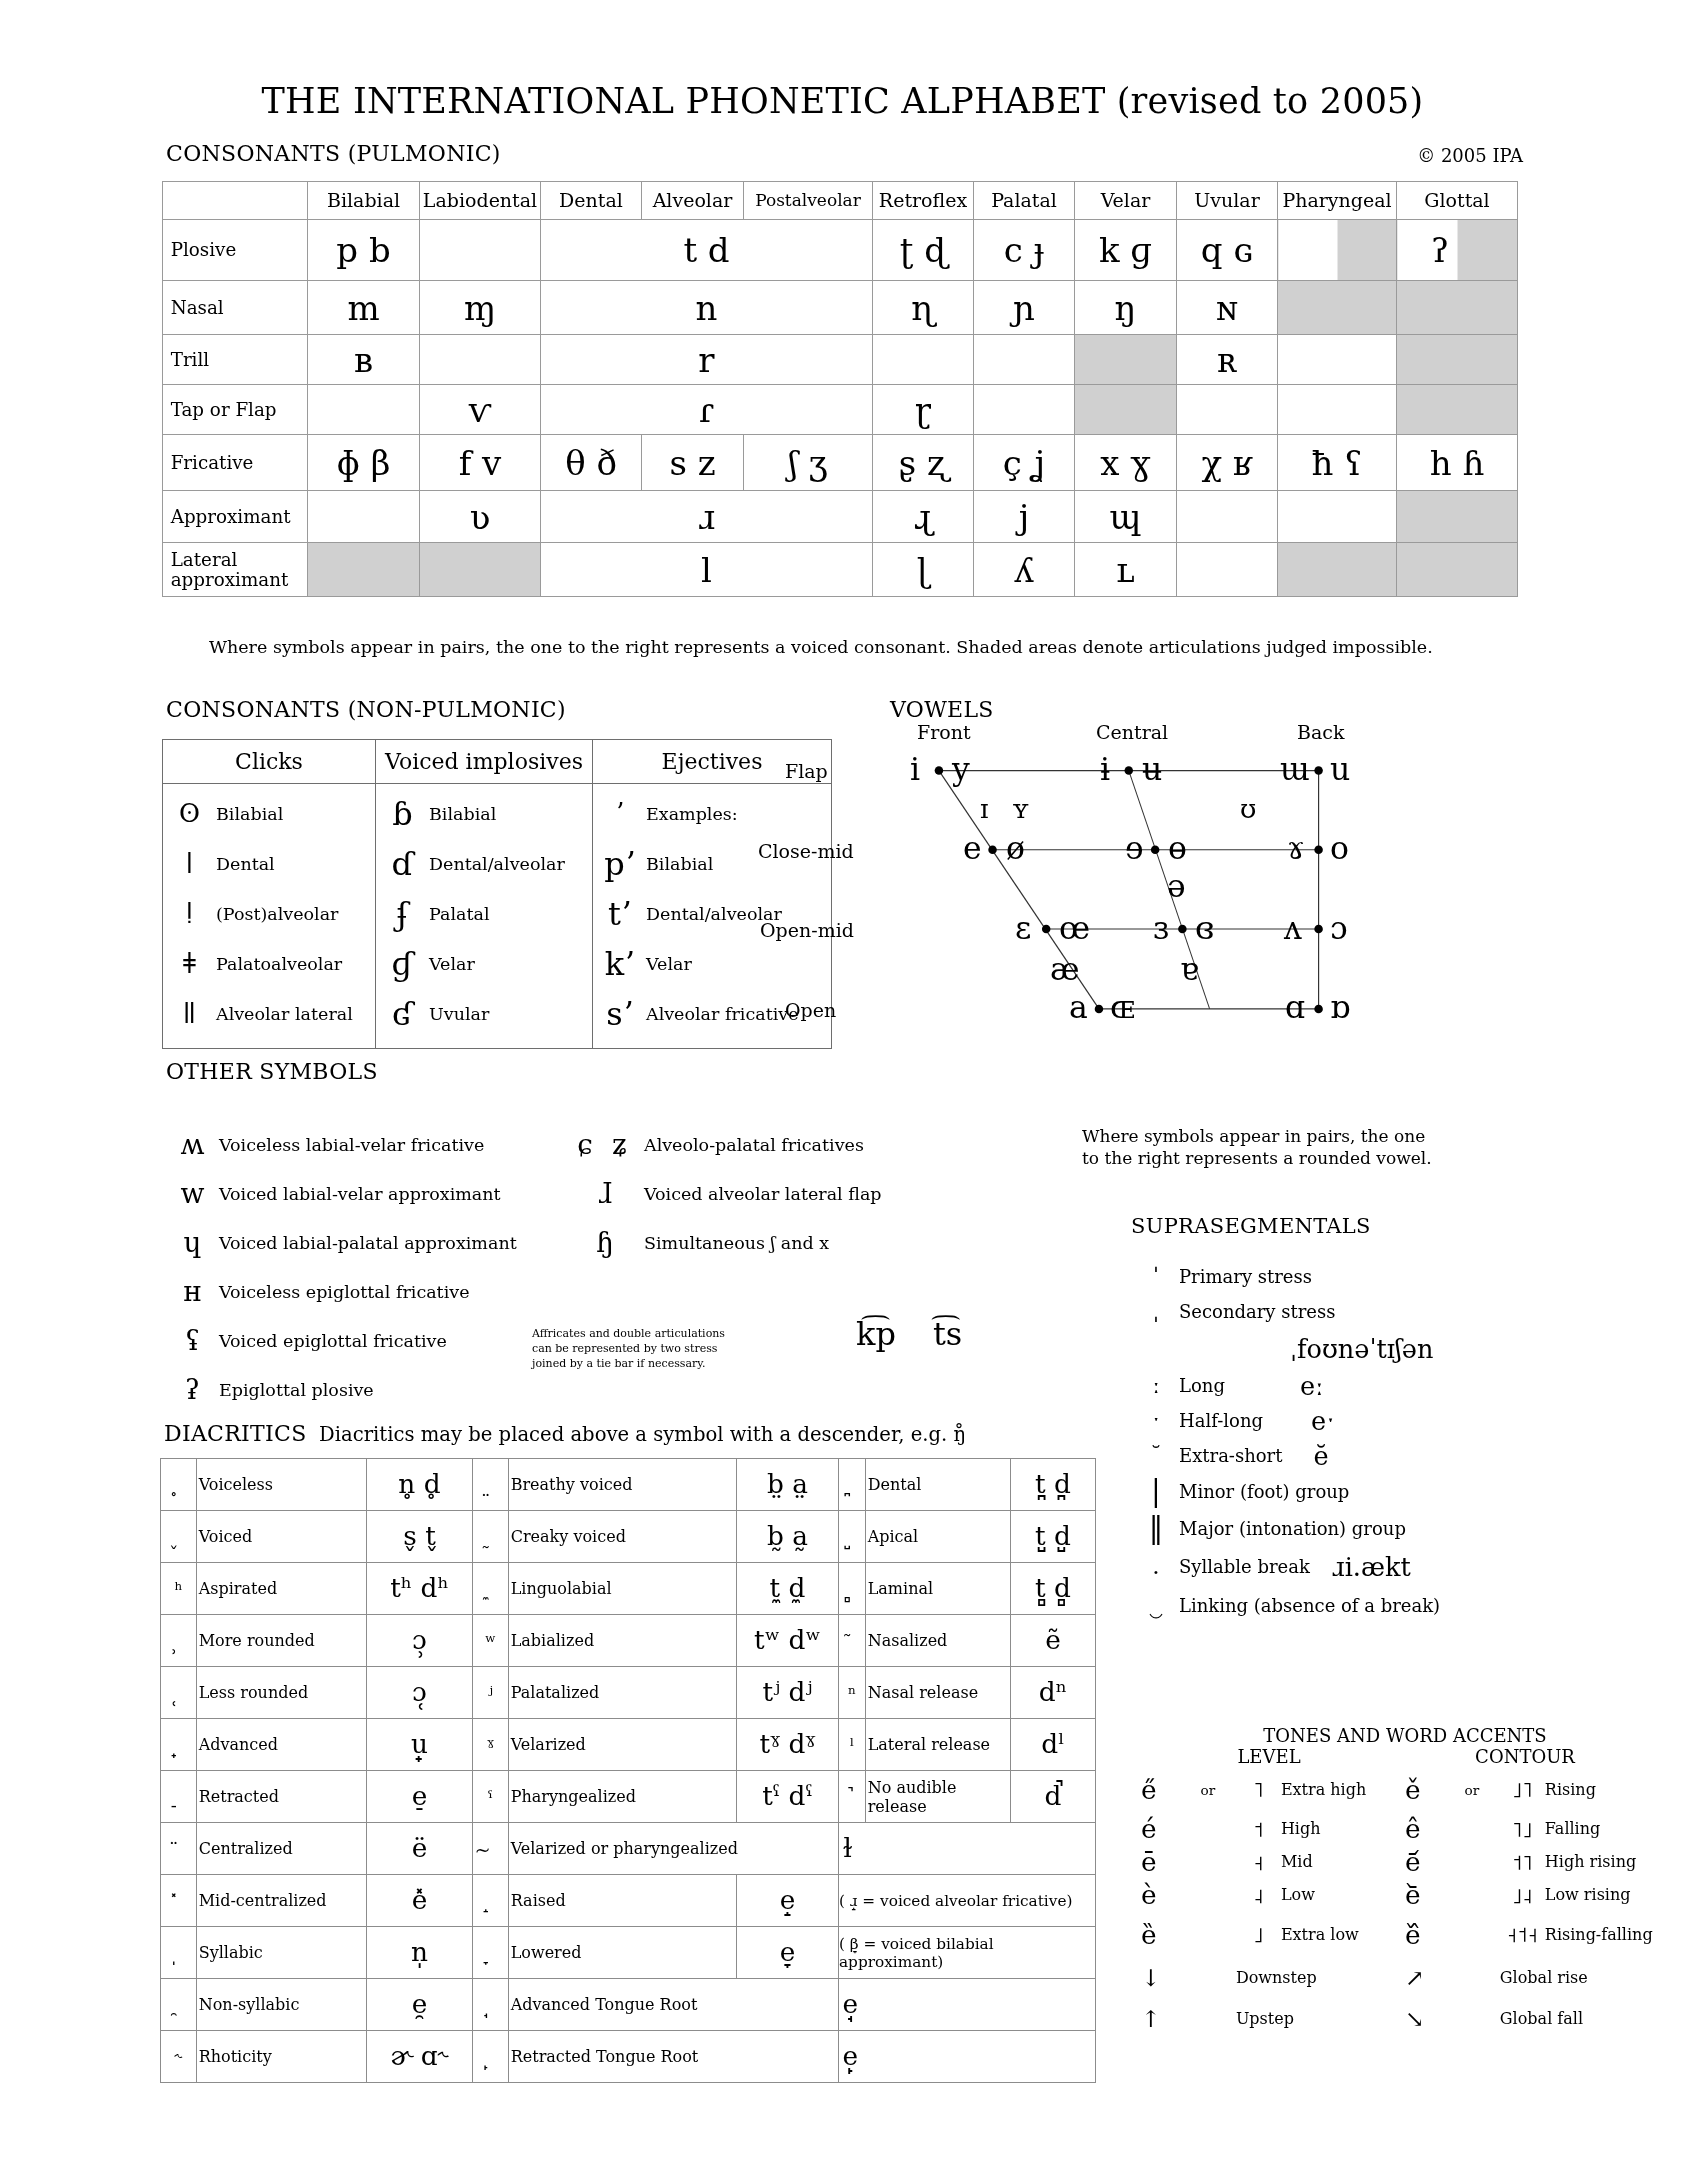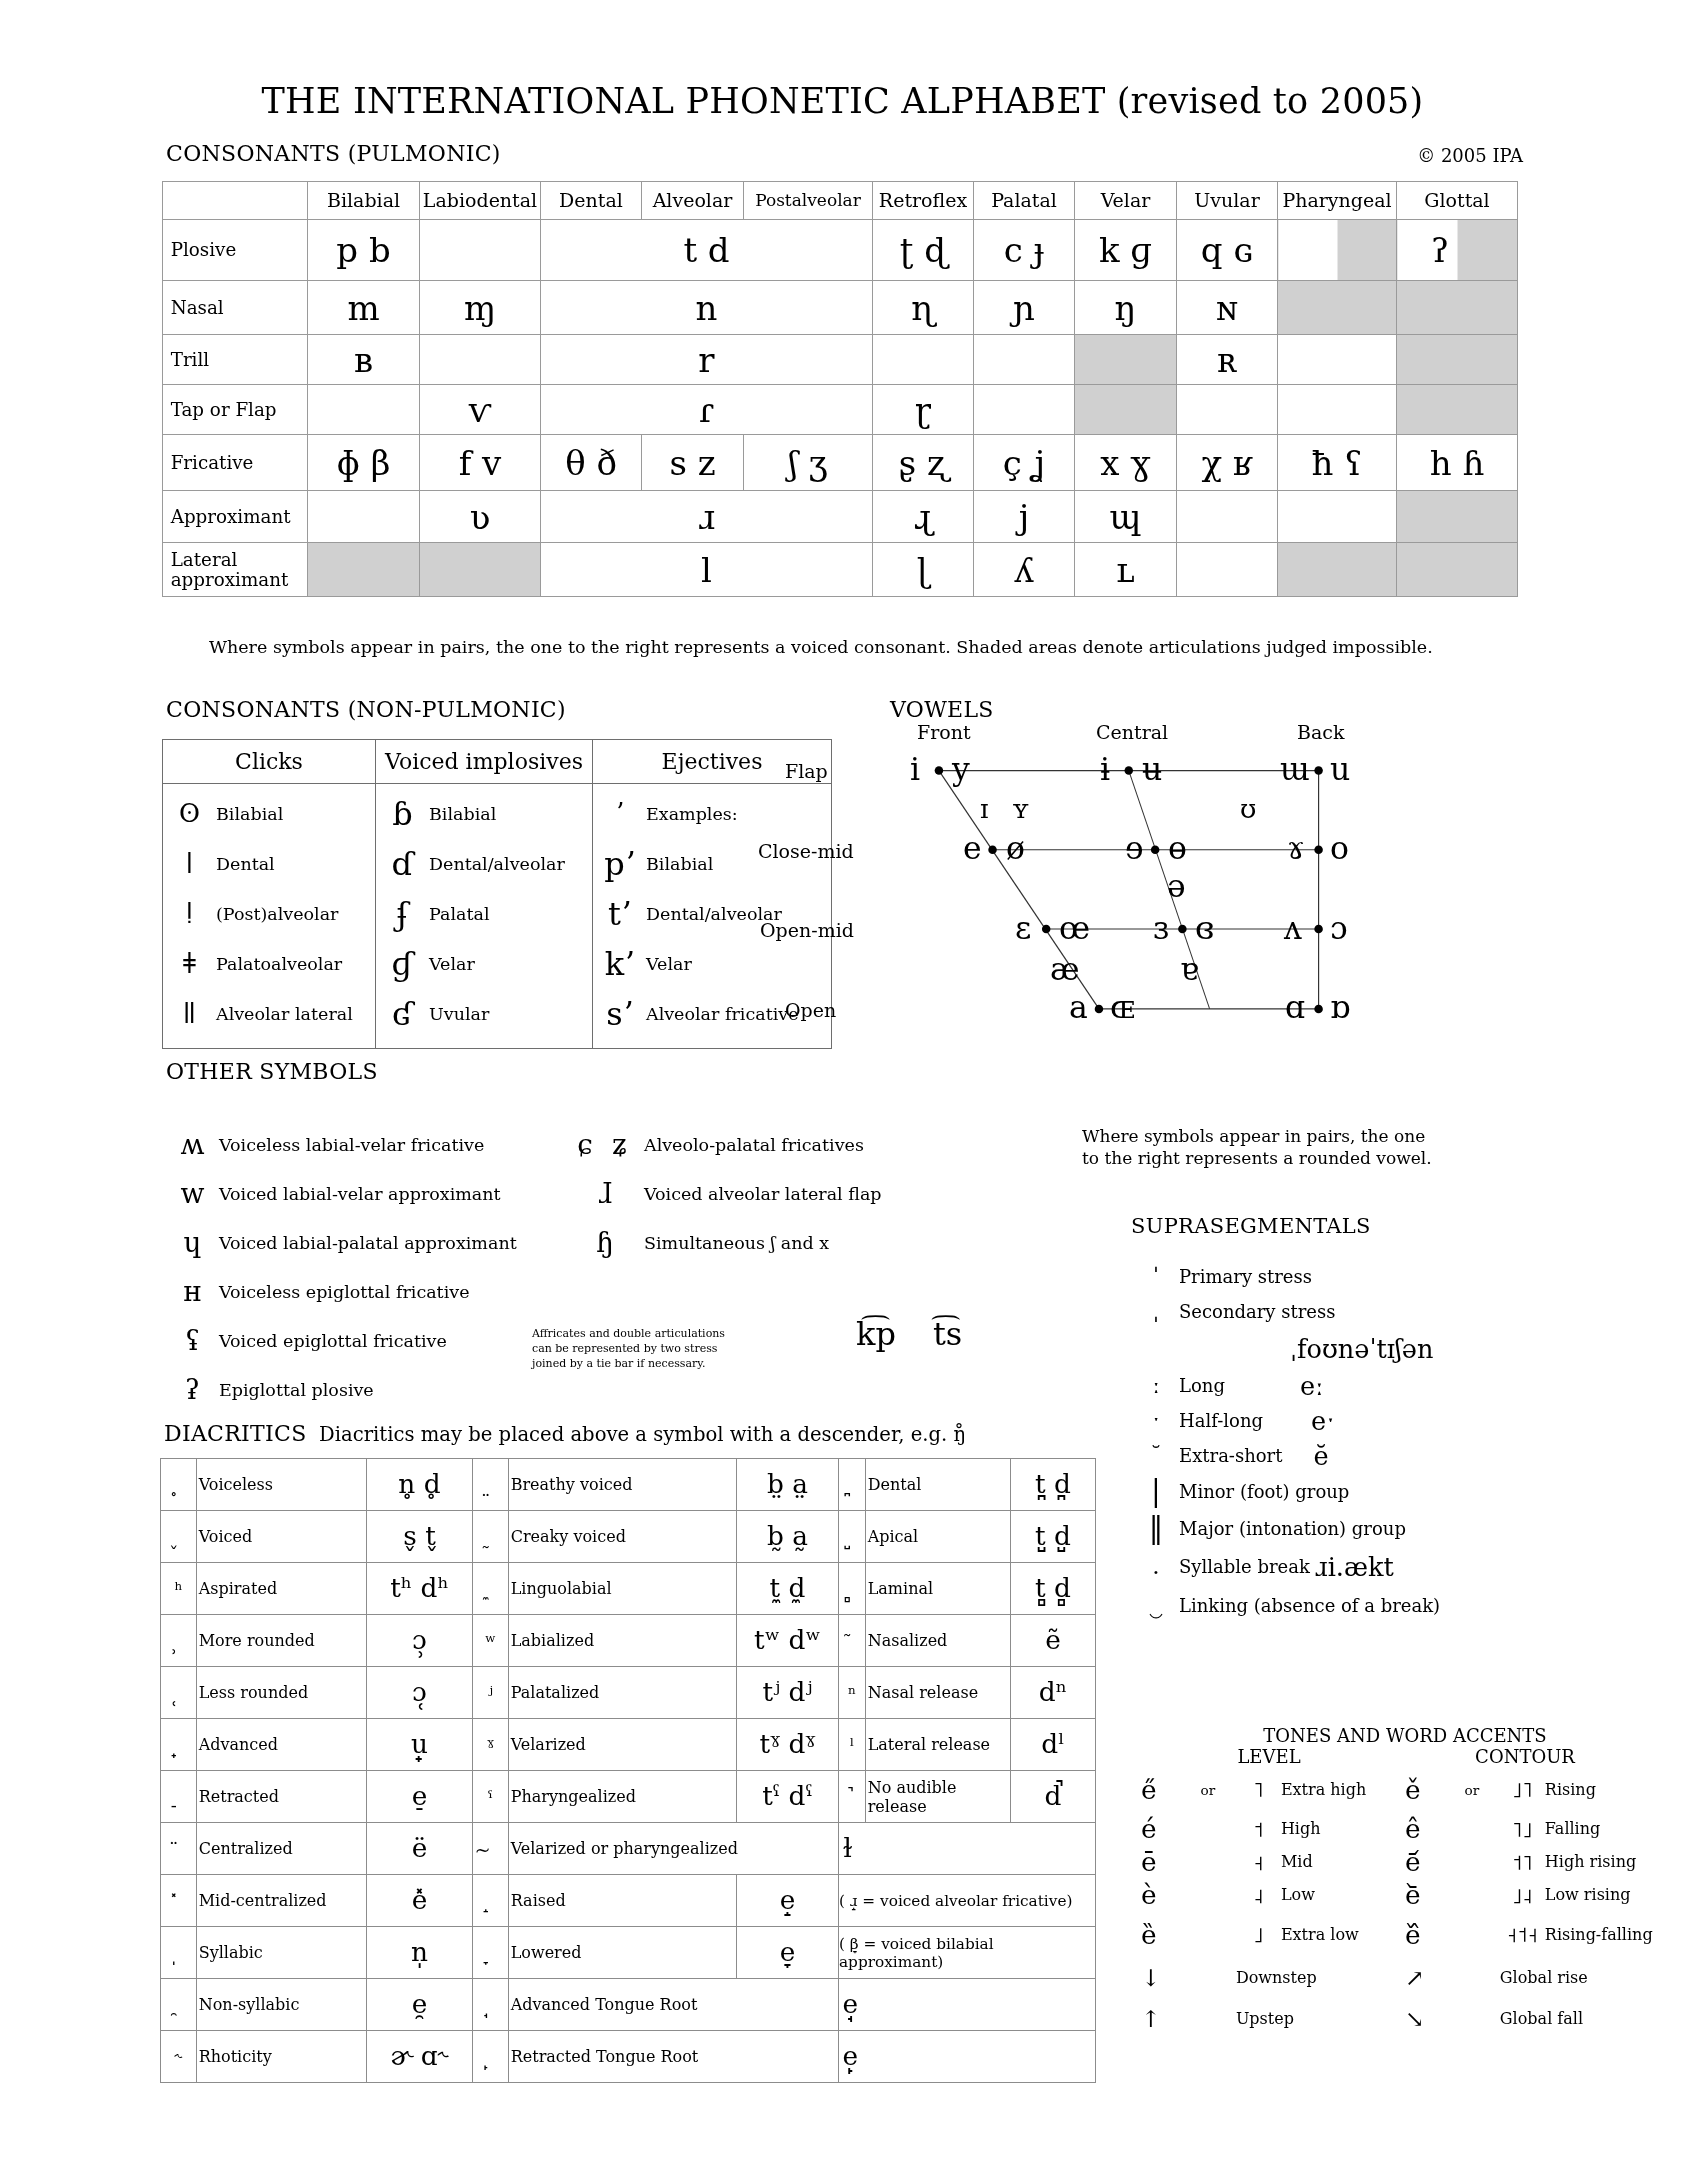--- a/index.html
+++ b/index.html
@@ -506,21 +506,21 @@
       <span class="g" style="font-size:29px">|</span>
       <span class="t">Minor (foot) group</span>
     </div>
     <div class="row" style="height:37px">
       <span class="g" style="font-size:29px">‖</span>
       <span class="t">Major (intonation) group</span>
     </div>
     <div class="row" style="height:39px">
       <span class="g">.</span>
       <span class="t">Syllable break</span>
-      <span class="ex" style="margin-left:5px">ɹi.ækt</span>
+      <span class="ex" style="margin-left:22px">ɹi.ækt</span>
     </div>
     <div class="row" style="height:39px">
       <span class="g">‿</span>
       <span class="t">Linking (absence of a break)</span>
     </div>
   </div>
 
   <div class="sec-label" style="left:164px;top:1421px;">DIACRITICS</div>
   <div style="position:absolute;left:319px;top:1423px;font-size:19.6px;">Diacritics may be placed above a symbol with a descender, e.g. ŋ̊</div>
 

